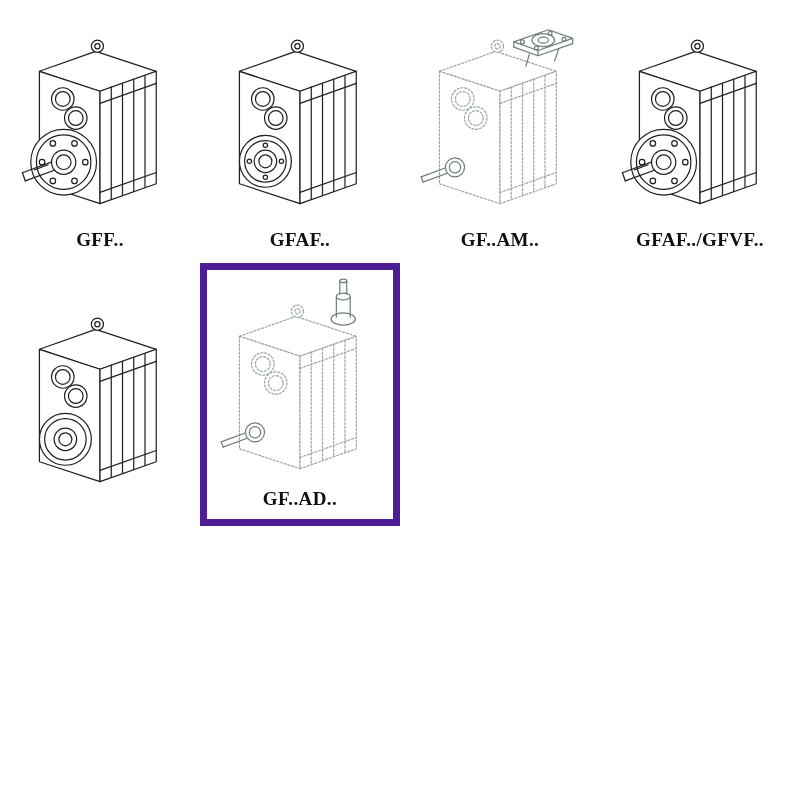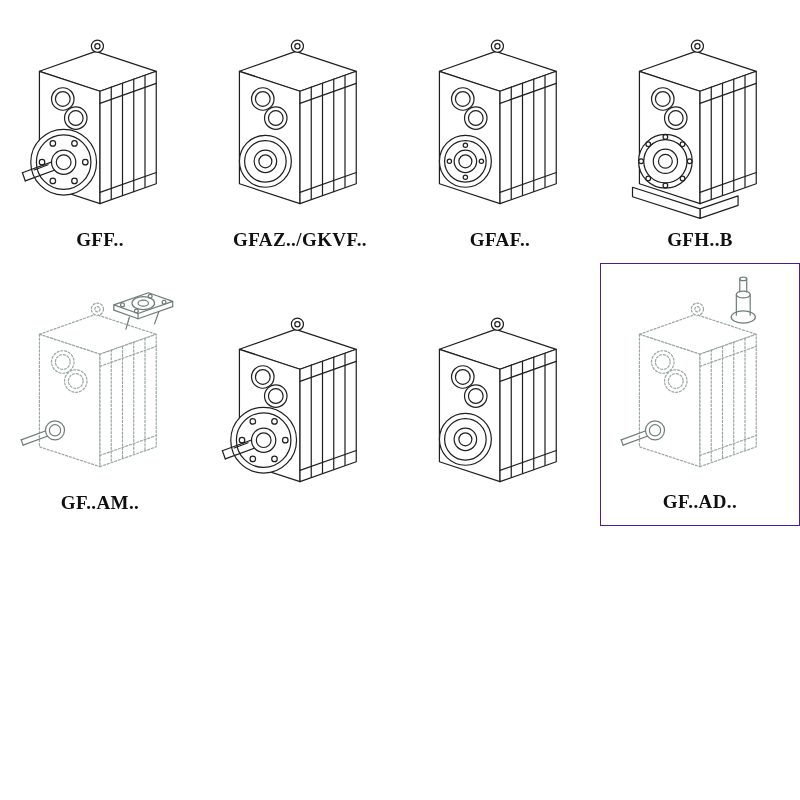--- a/index.html
+++ b/index.html
@@ -11,21 +11,21 @@
           justify-content:flex-end; padding:4px 2px 8px; }
   .art { width:196px; flex:1; display:flex; align-items:center; justify-content:center; }
   .art svg { width:100%; height:100%; max-height:212px;
              fill:none; stroke:#1f1f1f; stroke-width:1.4;
              stroke-linejoin:round; stroke-linecap:round; }
   svg.ghost { stroke:#9aa7a1; }
   svg.ghost .h   { stroke-dasharray:2.4 2.1; }
   svg.ghost .acc { stroke:#6f7d78; }
   .lbl { font-weight:bold; font-size:19px; letter-spacing:.4px; color:#101010;
          height:30px; display:flex; align-items:center; white-space:nowrap; }
-  .bordered { border:1px solid #4c1d95; }
+  .bordered { border:7px solid #4c1d95; }
 </style>
 </head>
 <body>
 
 <svg width="0" height="0" style="position:absolute" aria-hidden="true">
   <defs>
 
     <g id="hs">
       <polygon fill="#fff" points="30,72 95,49 165,72 100,95"></polygon>
       <polygon fill="#fff" points="30,72 100,95 100,225 30,202"></polygon>
@@ -180,52 +180,33 @@
     <div class="art">
       <svg viewBox="0 0 200 245">
           <use href="#hs"></use>
           <use href="#of"></use>
           <use href="#sh"></use>
         </svg>
     </div>
     <figcaption class="lbl">GFF..</figcaption>
   </figure>
 
-  <figure class="cell">
-    <div class="art">
-      <svg viewBox="0 0 200 245">
-          <use href="#hs"></use>
-          <use href="#oh"></use>
-        </svg>
-    </div>
-    <figcaption class="lbl">GFAZ../GKVF..</figcaption>
-  </figure>
 
   <figure class="cell">
     <div class="art">
       <svg viewBox="0 0 200 245">
           <use href="#hs"></use>
           <use href="#oh4"></use>
         </svg>
     </div>
     <figcaption class="lbl">GFAF..</figcaption>
   </figure>
 
 
 
-  <figure class="cell">
-    <div class="art">
-      <svg viewBox="0 0 200 245">
-          <use href="#bb"></use>
-          <use href="#hs"></use>
-          <use href="#ob"></use>
-        </svg>
-    </div>
-    <figcaption class="lbl">GFH..B</figcaption>
-  </figure>
 
   <figure class="cell">
     <div class="art">
       <svg viewBox="0 0 200 245" class="ghost">
         <g class="h">
             <use href="#hs"></use>
           </g>
         <g class="acc">
             <use href="#ss"></use>
             <use href="#am"></use>
@@ -237,20 +218,21 @@
 
 
   <figure class="cell">
     <div class="art">
       <svg viewBox="0 0 200 245">
           <use href="#hs"></use>
           <use href="#of"></use>
           <use href="#sh"></use>
         </svg>
     </div>
+    <figcaption class="lbl">GFAF../GFVF..</figcaption>
   </figure>
 
   <figure class="cell">
     <div class="art">
       <svg viewBox="0 0 200 245">
           <use href="#hs"></use>
           <use href="#oh"></use>
         </svg>
     </div>
   </figure>

